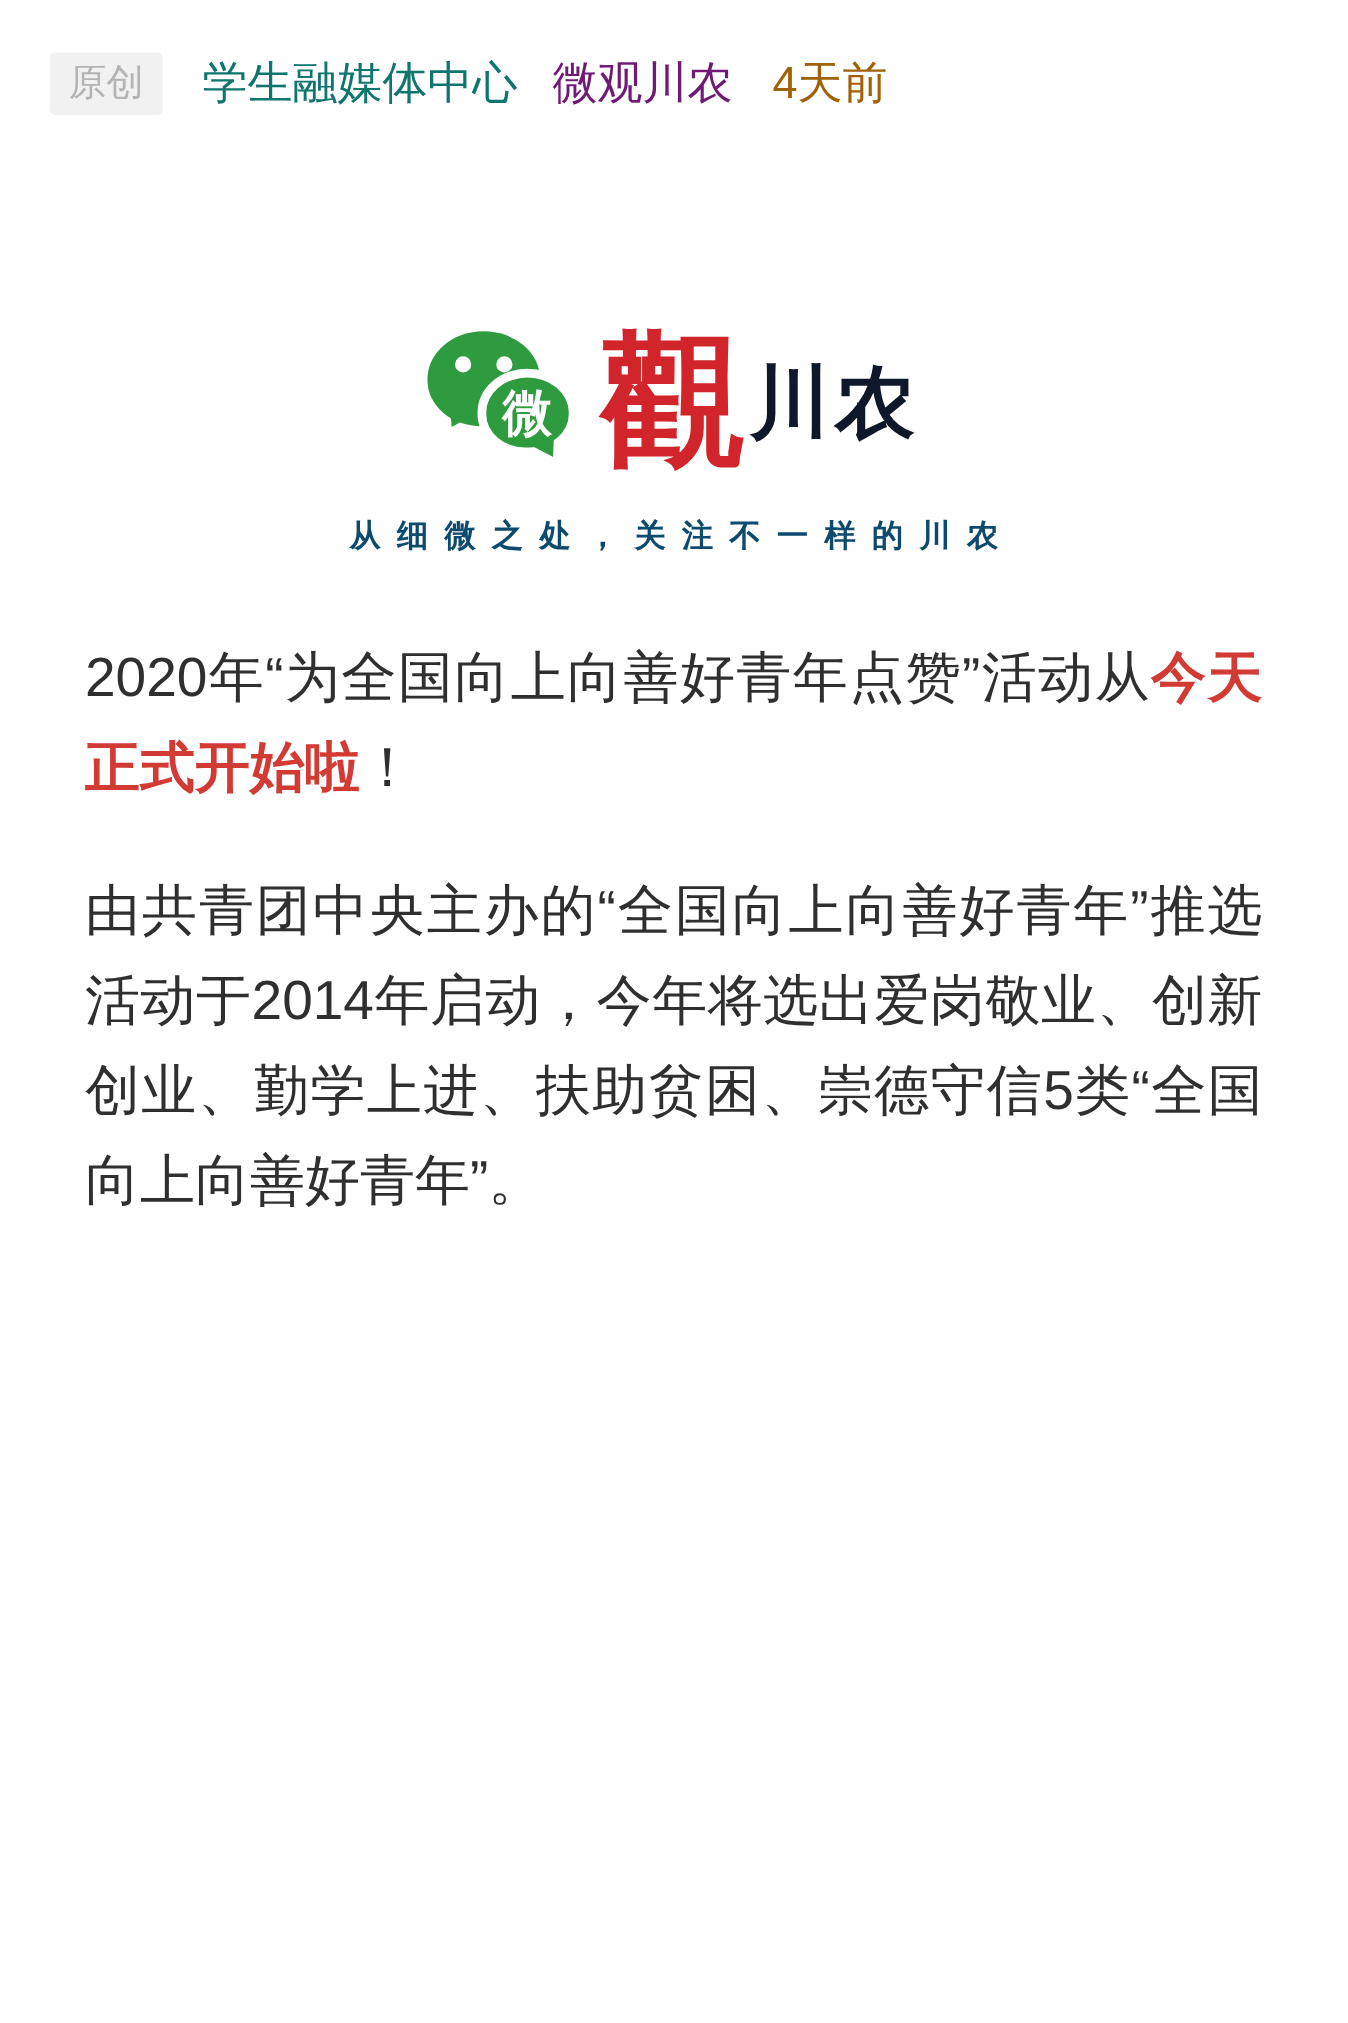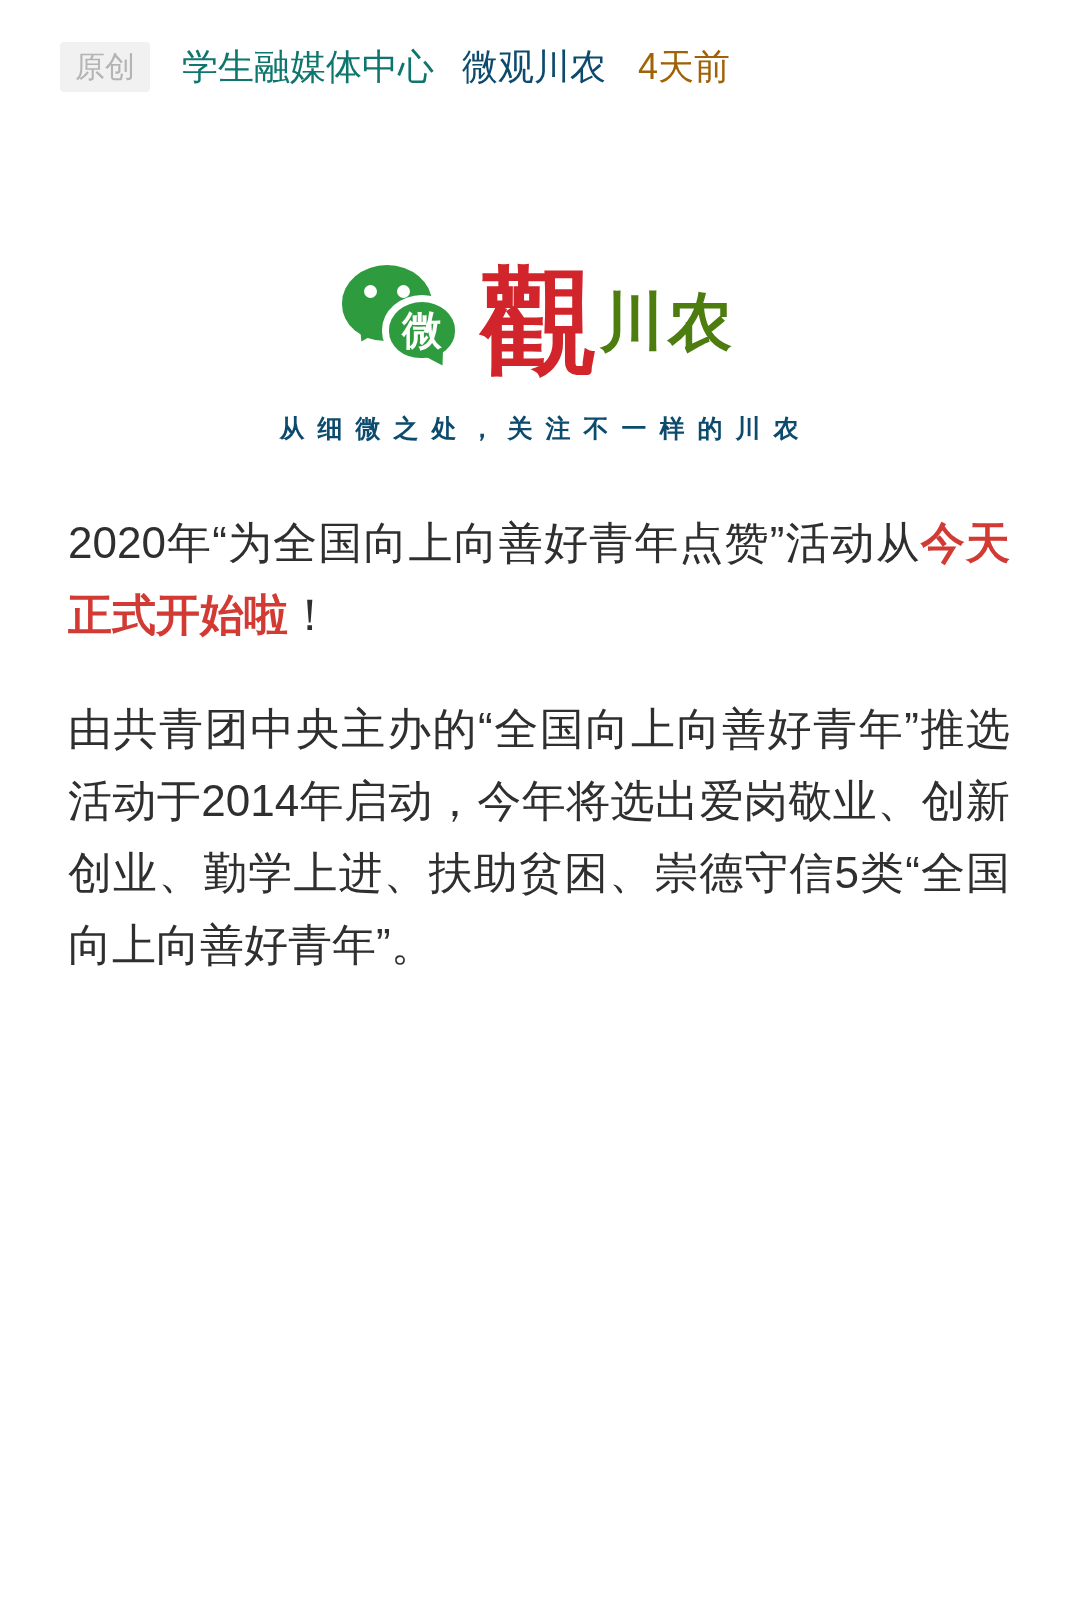--- a/index.html
+++ b/index.html
@@ -20,37 +20,37 @@
     font-size: 60px;
     line-height: 78px;
     font-weight: 700;
     color: #191919;
     letter-spacing: 1px;
   }
 
   
   .meta {
     display: flex;
-    align-items: flex-end;
-    margin: 42px 40px 0 60px;
+    align-items: flex-start;
+    margin: 42px 40px 0 40px;
     font-size: 36px;
     white-space: nowrap;
   }
   .badge {
     display: inline-block;
     background: #f1f1f1;
     color: #b4b4b4;
     font-size: 30px;
     line-height: 30px;
     padding: 10px 15px;
     border-radius: 4px;
     margin-right: 32px;
   }
   .author { color: #0f766e; margin-right: 28px; }
-  .account { color: #0c4a6e; margin-right: 32px; font-weight: 500; font-family: Liberation Mono, monospace; }
+  .account { color: #701a75; margin-right: 32px; font-weight: 500; font-family: Liberation Mono, monospace; }
   .time { color: #a16207; }
 
   
   .logo {
     margin: 158px 0 0 0;
     padding: 0;
     text-align: center;
   }
   .logo-row {
     display: flex;
@@ -92,21 +92,21 @@
   .guan {
     font-family: "DejaVu Serif", "Liberation Serif", serif;
     font-size: 116px; line-height: 116px;
     font-weight: 700;
     color: #d2252b;
     margin-left: 6px;
   }
   .cn {
     font-size: 64px; line-height: 64px;
     font-weight: 700;
-    color: #4d7c0f;
+    color: #0f172a;
     letter-spacing: 4px;
     margin-left: 4px;
     margin-top: 4px;
   }
   .tagline {
     margin-top: 22px;
     font-size: 25px;
     font-weight: 600;
     color: #0c4a6e;
     letter-spacing: 13px;

